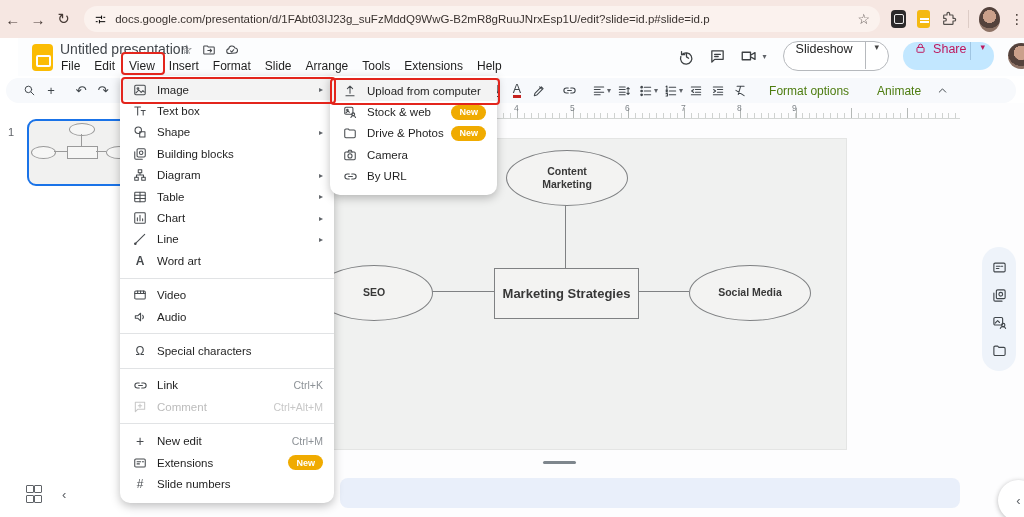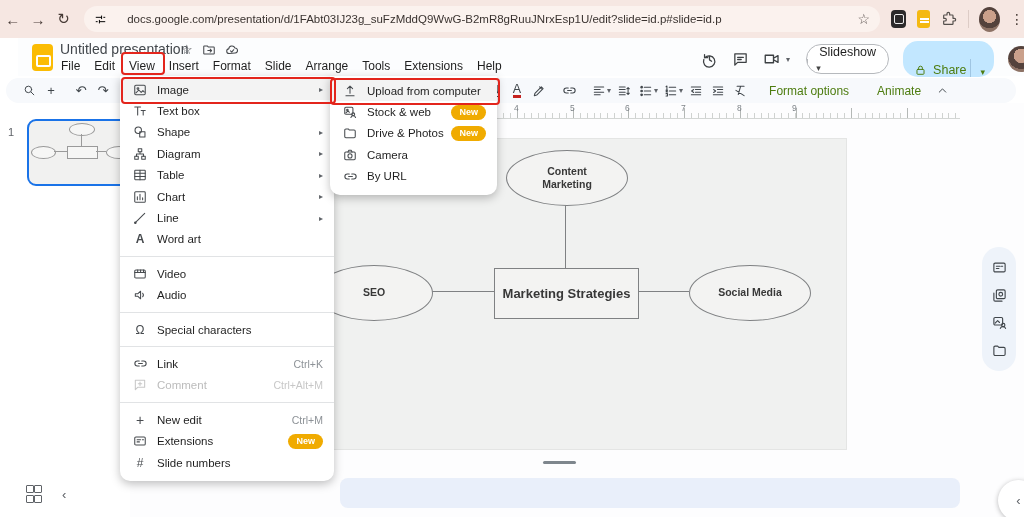--- a/index.html
+++ b/index.html
@@ -24,25 +24,25 @@
   
   .app-header{position:absolute;left:18px;top:38px;width:1024px;height:38px;background:#fcfdfe;}
   .slides-logo{position:absolute;left:14px;top:6px;width:21px;height:27px;background:#fbbc04;border-radius:4px;}
   .slides-logo i{position:absolute;left:4px;top:11px;width:11px;height:8px;border:2px solid #fff;border-radius:2px;}
   .doc-title{position:absolute;left:42px;top:3px;font-size:14px;color:#42474c;}
   .title-icons{position:absolute;left:163px;top:4px;display:flex;gap:9px;color:#45484c;align-items:center;}
   .title-icons .g{font-size:13px;}
   .menubar{position:absolute;left:36px;top:19px;display:flex;}
   .menubar .mb{font-size:12px;color:#1f1f1f;padding:2px 7px;border-radius:4px;}
   .hdr-right{position:absolute;right:8px;top:3px;display:flex;align-items:center;gap:14px;color:#3c4043;}
-  .pill-btn{height:28px;border:1px solid #b6b9bd;border-radius:15px;display:flex;background:#fff;flex-direction:column;}
+  .pill-btn{height:28px;border:1px solid #b6b9bd;border-radius:15px;display:flex;background:#fff;}
   .pill-btn .lbl{font-size:12.5px;color:#1f1f1f;padding:0 12px;}
   .pill-btn .split{width:1px;height:27px;background:#b6b9bd;}
   .pill-btn .car{padding:0 9px;font-size:9px;color:#444;}
-  .share-btn{height:36px;border-radius:15px;background:#c2e7ff;display:flex;align-items:flex-end;color:#4d7c0f;}
+  .share-btn{height:28px;border-radius:15px;background:#c2e7ff;display:flex;align-items:flex-start;color:#be185d;}
   .share-btn .lbl{font-size:12.5px;font-weight:500;padding:0 4px 0 6px;}
   .share-btn .split{width:1px;height:18px;background:#9fc5e2;}
   .share-btn .car{padding:0 9px;font-size:9px;}
   .hdr-avatar{width:26px;height:26px;border-radius:50%;background:radial-gradient(circle at 50% 38%, #caa08b 0 34%, #54423c 35% 62%, #8d7265 63%);}
 
   
   .toolbar{position:absolute;left:6px;top:78px;width:1010px;height:25px;background:#f7f9fc;border-radius:13px;display:flex;align-items:center;color:#40464b;}
   .tbtn{display:flex;align-items:center;justify-content:center;min-width:22px;height:22px;font-size:13px;}
   .tsep{width:1px;height:15px;background:#d7dadd;margin:0 4px;}
   .tb-txt{font-size:12px;color:#4d7c0f;padding:0 10px;white-space:nowrap;}
@@ -101,21 +101,21 @@
 <body>
 
 <div class="browser-bar">
   <span class="nav-glyph">←</span>
   <span class="nav-glyph">→</span>
   <span class="nav-glyph">↻</span>
   <div class="omnibox">
     <svg class="ic" width="13" height="13" viewBox="0 0 24 24">
         <path d="M4 8h10 M18 8h2 M14 5.5v5 M4 16h2 M10 16h10 M10 13.5v5"></path>
       </svg>
-    <span class="url-text" style="margin-left:20px;">docs.google.com/presentation/d/1FAbt03IJ23g_suFzMddQ9WwG-B2mR8gRuuJNrxEsp1U/edit?slide=id.p#slide=id.p</span>
+    <span class="url-text" style="margin-left:8px;">docs.google.com/presentation/d/1FAbt03IJ23g_suFzMddQ9WwG-B2mR8gRuuJNrxEsp1U/edit?slide=id.p#slide=id.p</span>
     <span class="omni-star">☆</span>
   </div>
   <span class="ext-dark">
       <i></i>
     </span>
   <span class="ext-doc">
       <i></i>
     </span>
   <span class="ext-puzzle">
     <svg class="ic" width="16" height="16" viewBox="0 0 24 24">
@@ -371,20 +371,30 @@
           <circle cx="9" cy="9" r="5.5"></circle>
           <rect x="11.5" y="11.5" width="9" height="9"></rect>
         </svg>
       </span>
     <span class="mi-label">Shape</span>
     <span class="mi-arrow">▸</span>
   </div>
   <div class="mi">
     <span class="mi-ic">
         <svg class="ic" width="14" height="14" viewBox="0 0 24 24">
+          <rect x="7" y="3" width="14" height="14" rx="2"></rect>
+          <circle cx="14" cy="10" r="3"></circle>
+          <path d="M3 8v11a2 2 0 0 0 2 2h11"></path>
+        </svg>
+      </span>
+    <span class="mi-label">Building blocks</span>
+  </div>
+  <div class="mi">
+    <span class="mi-ic">
+        <svg class="ic" width="14" height="14" viewBox="0 0 24 24">
           <rect x="9" y="3" width="6" height="5"></rect>
           <rect x="3" y="16" width="6" height="5"></rect>
           <rect x="15" y="16" width="6" height="5"></rect>
           <path d="M12 8v4 M6 16v-4h12v4"></path>
         </svg>
       </span>
     <span class="mi-label">Diagram</span>
     <span class="mi-arrow">▸</span>
   </div>
   <div class="mi">

